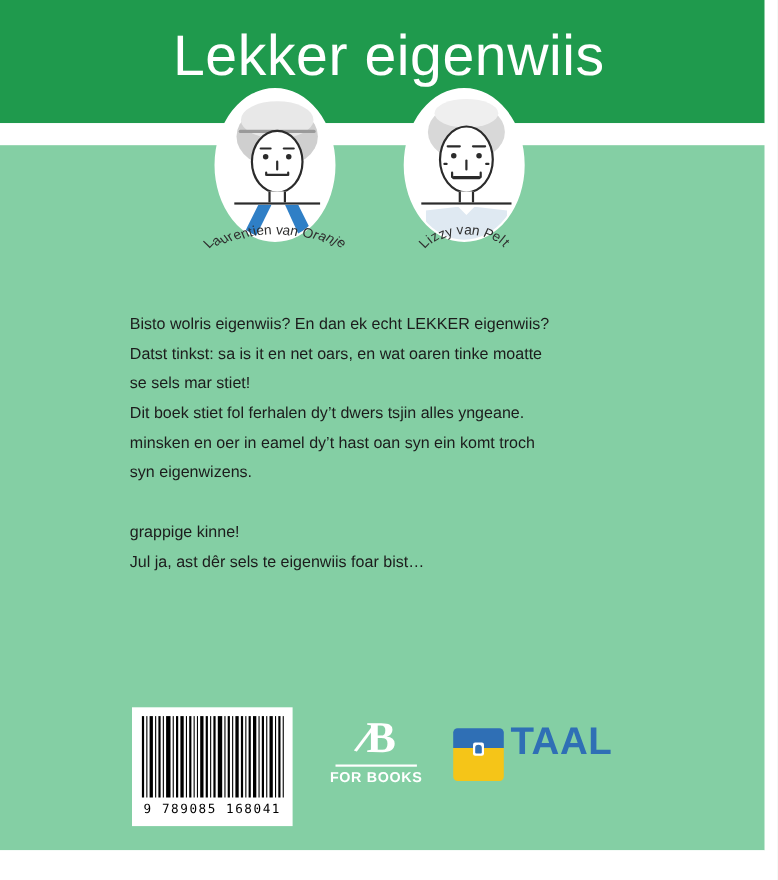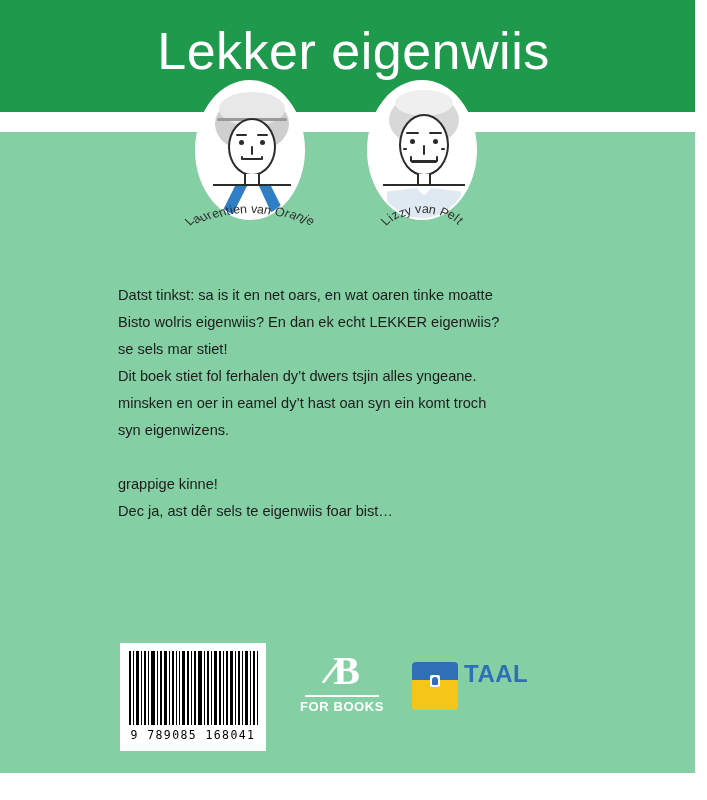--- a/index.html
+++ b/index.html
@@ -185,21 +185,21 @@
   }
   .taal .chest .key {
     position: absolute; left: 20px; top: 15px;
     width: 6px; height: 8px;
     background: #2f6fb5;
     border-radius: 3px 3px 1px 1px;
   }
   .taal .word-top {
     position: absolute;
     left: 52px; top: 4px;
-    font-size: 24px;
+    font-size: 35px;
     font-weight: 700;
     color: #2f6fb5;
     letter-spacing: 0.5px;
     line-height: 36px;
   }
   .taal .word-bottom {
     position: absolute;
     left: 52px; top: 40px;
     font-size: 22px;
     font-weight: 700;
@@ -278,29 +278,29 @@
 
         <div class="ink" style="left:48px; top:92px; width:14px; height:12px; background:#ffffff; border-left:2px solid #2b2b2b; border-right:2px solid #2b2b2b;"></div>
         <div class="ink" style="left:14px; top:102px; width:82px; height:38px; background:#ffffff; border-top:2px solid #2b2b2b;"></div>
         <div class="ink" style="left:18px; top:106px; width:74px; height:34px; background:#dfe9f2; clip-path: polygon(0 10%, 40% 0, 50% 22%, 60% 0, 100% 10%, 100% 100%, 0 100%);"></div>
       </div>
     </div>
     <div class="name"><span style="transform: translateY(11.9521px) rotate(-46deg);">L</span><span style="transform: translateY(8.76544px) rotate(-38.9231deg);">i</span><span style="transform: translateY(5.98585px) rotate(-31.8462deg);">z</span><span style="transform: translateY(3.67904px) rotate(-24.7692deg);">z</span><span style="transform: translateY(1.89949px) rotate(-17.6923deg);">y</span><span style="transform: translateY(0.689241px) rotate(-10.6154deg);">&nbsp;</span><span style="transform: translateY(0.0768851px) rotate(-3.53846deg);">v</span><span style="transform: translateY(0.0768851px) rotate(3.53846deg);">a</span><span style="transform: translateY(0.689241px) rotate(10.6154deg);">n</span><span style="transform: translateY(1.89949px) rotate(17.6923deg);">&nbsp;</span><span style="transform: translateY(3.67904px) rotate(24.7692deg);">P</span><span style="transform: translateY(5.98585px) rotate(31.8462deg);">e</span><span style="transform: translateY(8.76544px) rotate(38.9231deg);">l</span><span style="transform: translateY(11.9521px) rotate(46deg);">t</span></div>
   </div>
 
   <div class="copy">
+    <p>Bisto wolris eigenwiis? En dan ek echt LEKKER eigenwiis?</p>
     <p>Datst tinkst: sa is it en net oars, en wat oaren tinke moatte</p>
-    <p>Bisto wolris eigenwiis? En dan ek echt LEKKER eigenwiis?</p>
     <p>se sels mar stiet!</p>
     <p>Dit boek stiet fol ferhalen dy’t dwers tsjin alles yngeane.</p>
     <p>minsken en oer in eamel dy’t hast oan syn ein komt troch</p>
     <p>syn eigenwizens.</p>
     <div class="gap"></div>
     <p>grappige kinne!</p>
-    <p>Dec ja, ast dêr sels te eigenwiis foar bist…</p>
+    <p>Jul ja, ast dêr sels te eigenwiis foar bist…</p>
   </div>
 
   <div class="barcode-box">
     <div class="bars">
       <i style="left:2px;width:2px;"></i>
       <i style="left:6px;width:1px;"></i>
       <i style="left:9px;width:3px;"></i>
       <i style="left:14px;width:1px;"></i>
       <i style="left:17px;width:2px;"></i>
       <i style="left:21px;width:1px;"></i>

